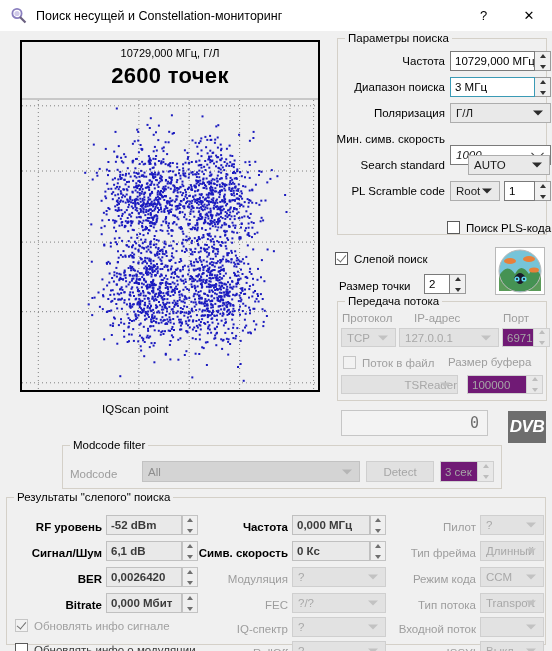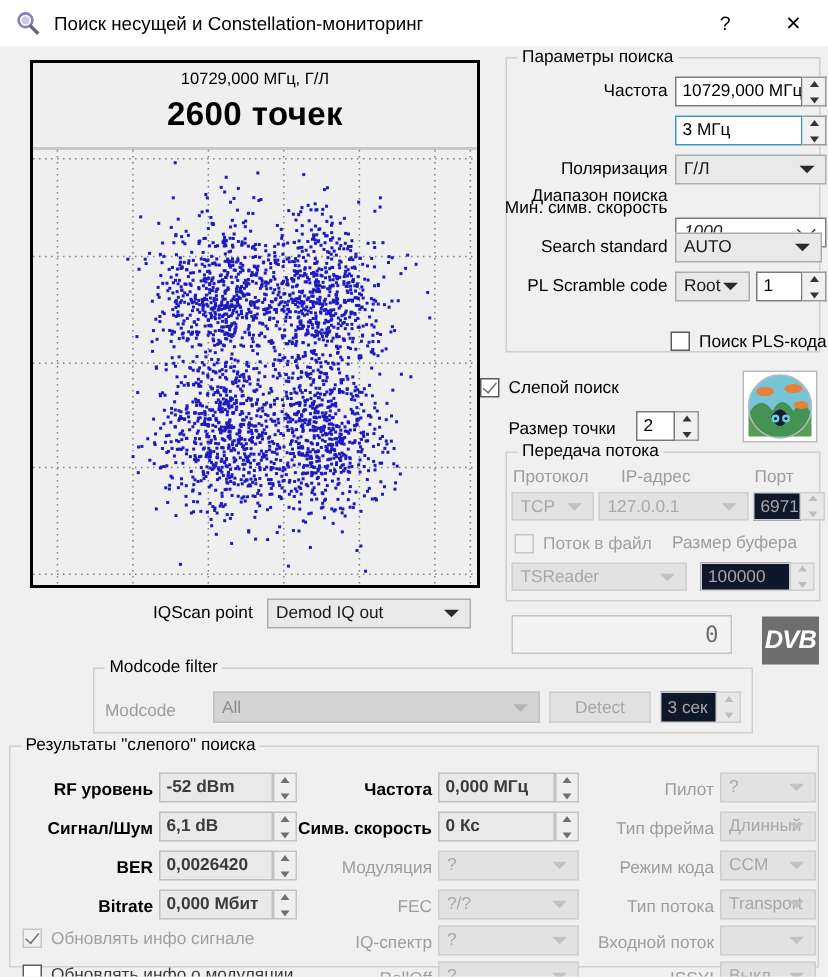--- a/index.html
+++ b/index.html
@@ -130,21 +130,21 @@
     overflow: hidden;
   }
   .tbox.focus { border: 1px solid #3a9ab5; }
   .tbox.ro {
     background: #e9e9e9;
     border: 1px solid #c0c0c0;
     color: #3b3b3b;
   }
   .tbox.ro.bold { font-weight: bold; }
   .tbox.disabled {
-    background: #0f172a;
+    background: #701a75;
     border: 1px solid #cfcfcf;
     color: #a6a6a6;
   }
 
   
   .spin {
     position: absolute;
     width: 16px;
     box-sizing: border-box;
     background: #f0f0f0;
@@ -2936,62 +2936,62 @@
     <span class="legend">Параметры поиска</span>
   </div>
 
   <div class="lbl right" style="left:340px; top:24px; width:105px;">Частота</div>
   <div class="tbox" style="left:450px; top:20px; width:85px; height:20px;">10729,000 МГц</div>
   <div class="spin" style="left:535px; top:20px; height:20px;">
     <div class="half up"></div>
     <div class="half down"></div>
   </div>
 
-  <div class="lbl right" style="left:340px; top:50px; width:105px;margin-top:44px;">Диапазон поиска</div>
+  <div class="lbl right" style="left:340px; top:50px; width:105px;">Диапазон поиска</div>
   <div class="tbox focus" style="left:450px; top:46px; width:85px; height:20px;">3 МГц</div>
   <div class="spin" style="left:535px; top:46px; height:20px;">
     <div class="half up"></div>
     <div class="half down"></div>
   </div>
 
   <div class="lbl right" style="left:340px; top:76px; width:105px;">Поляризация</div>
   <div class="combo" style="left:450px; top:72px; width:101px; height:20px;">
     <span>Г/Л</span>
     <span class="arrow"></span>
   </div>
 
   <div class="lbl right" style="left:336px; top:102px; width:109px;">Мин. симв. скорость</div>
   <div class="combo white" style="left:450px; top:114px; width:101px; height:20px;font-style:italic;">
     <span>1000</span>
     <span class="arrow"></span>
   </div>
 
   <div class="lbl right" style="left:340px; top:128px; width:105px;">Search standard</div>
-  <div class="combo" style="left:450px; top:124px; width:98px; height:20px;">
+  <div class="combo" style="left:468px; top:124px; width:82px; height:20px;">
     <span>AUTO</span>
     <span class="arrow"></span>
   </div>
 
   <div class="lbl right" style="left:340px; top:154px; width:105px;">PL Scramble code</div>
   <div class="combo" style="left:450px; top:150px; width:50px; height:20px;">
     <span>Root</span>
     <span class="arrow"></span>
   </div>
   <div class="tbox" style="left:504px; top:150px; width:31px; height:20px;">1</div>
   <div class="spin" style="left:535px; top:150px; height:20px;">
     <div class="half up"></div>
     <div class="half down"></div>
   </div>
 
   <div class="chk" style="left:447px; top:190px;">
     <span class="box"></span>
     <span>Поиск PLS-кода</span>
   </div>
 
-  <div class="chk checked" style="left:320px; top:221px;align-items:center;">
+  <div class="chk checked" style="left:335px; top:221px;align-items:center;">
     <span class="box"></span>
     <span>Слепой поиск</span>
   </div>
 
   <div class="lbl" style="left:339px; top:249px;">Размер точки</div>
   <div class="tbox" style="left:424px; top:243px; width:26px; height:20px;">2</div>
   <div class="spin" style="left:450px; top:243px; height:20px;">
     <div class="half up"></div>
     <div class="half down"></div>
   </div>
@@ -3033,35 +3033,31 @@
     <div class="half up"></div>
     <div class="half down"></div>
   </div>
 
   <div class="chk dim" style="left:343px; top:325px;">
     <span class="box"></span>
     <span>Поток в файл</span>
   </div>
   <div class="lbl dim" style="left:448px; top:325px;">Размер буфера</div>
 
-  <div class="combo disabled" style="left:341px; top:344px; width:117px; height:19px;">
+  <div class="combo disabled" style="left:341px; top:344px; width:117px; height:19px;justify-content:flex-end;">
     <span>TSReader</span>
     <span class="arrow"></span>
   </div>
   <div class="tbox disabled" style="left:467px; top:344px; width:60px; height:19px;">100000</div>
   <div class="spin disabled" style="left:527px; top:344px; height:19px; border-color:#cfcfcf; background:#e8e8e8;">
     <div class="half up"></div>
     <div class="half down"></div>
   </div>
 
   <div class="lbl" style="left:102px; top:372px;">IQScan point</div>
-  <div class="combo" style="left:178px; top:368px; width:136px; height:20px;">
-    <span>Demod IQ out</span>
-    <span class="arrow"></span>
-  </div>
 
   <div class="tbox" style="left:341px; top:379px; width:147px; height:26px; border:1px solid #c6c6c6; background:#f3f3f3;">
     <span class="seven-seg" style="right:8px; left:auto; top:3px;">0</span>
   </div>
   <div class="dvb" style="left:508px; top:380px; width:38px; height:32px;">DVB</div>
 
   <div class="group" style="left:62px; top:414px; width:440px; height:44px;">
     <span class="legend">Modcode filter</span>
   </div>
   <div class="lbl dim" style="left:70px; top:437px;">Modcode</div>

